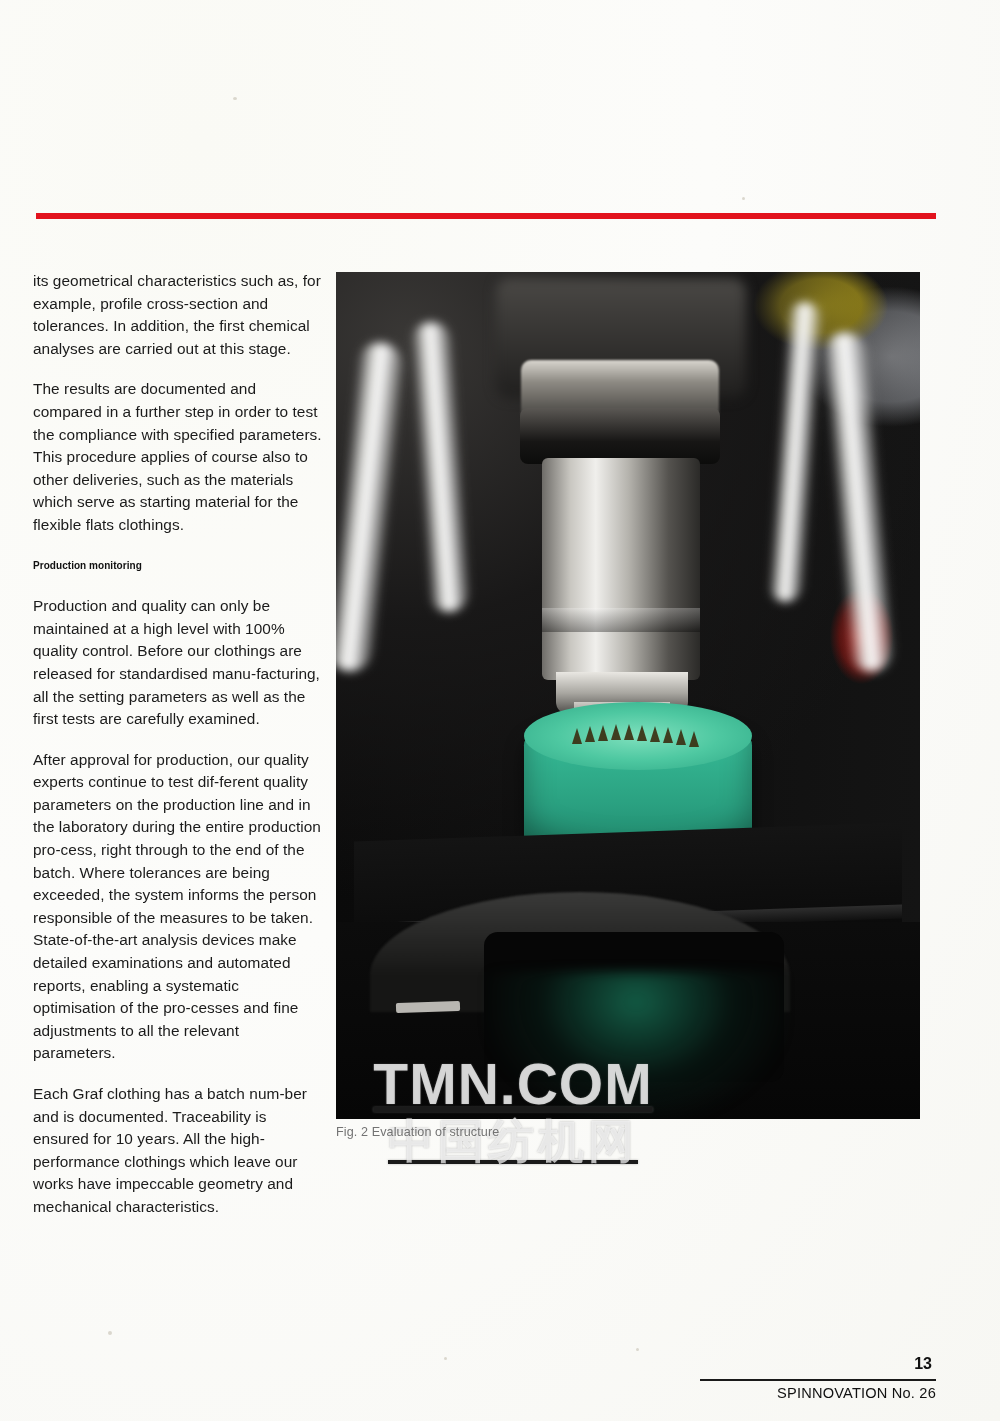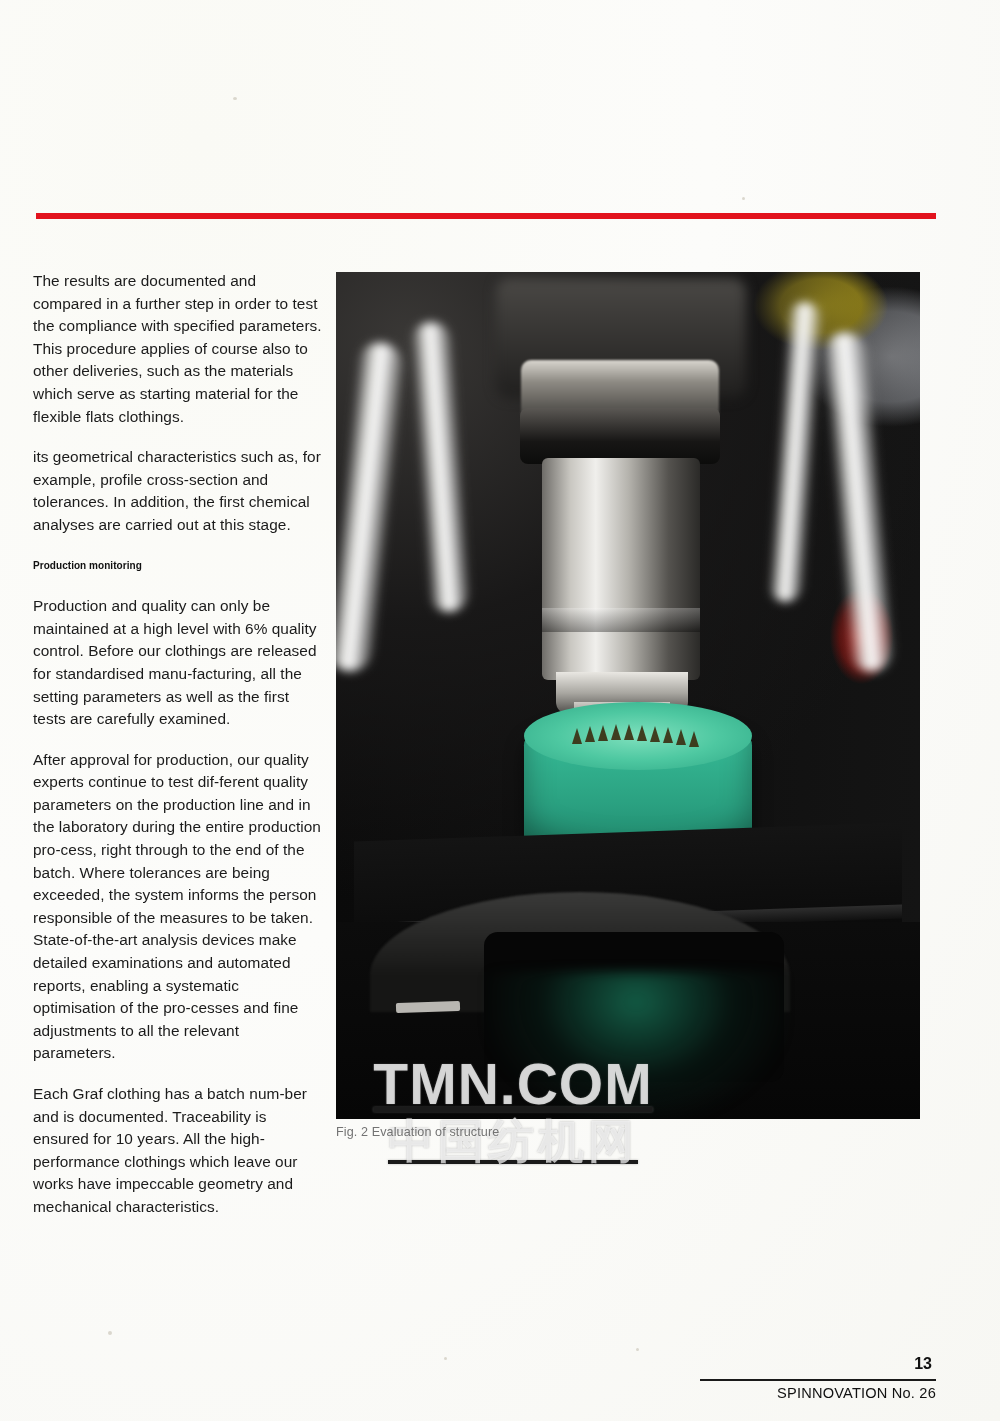--- a/index.html
+++ b/index.html
@@ -318,24 +318,24 @@
 
   <div class="speck" style="left:233px; top:97px; width:4px; height:3px;"></div>
   <div class="speck" style="left:742px; top:197px; width:3px; height:3px;"></div>
   <div class="speck" style="left:108px; top:1331px; width:4px; height:4px;"></div>
   <div class="speck" style="left:444px; top:1357px; width:3px; height:3px;"></div>
   <div class="speck" style="left:636px; top:1348px; width:3px; height:3px;"></div>
 
   <div class="top-rule"></div>
 
   <div class="text-column">
+    <p>its geometrical characteristics such as, for example, profile cross-section and tolerances. In addition, the first chemical analyses are carried out at this stage.</p>
     <p>The results are documented and compared in a further step in order to test the compliance with specified parameters. This procedure applies of course also to other deliveries, such as the materials which serve as starting material for the flexible flats clothings.</p>
-    <p>its geometrical characteristics such as, for example, profile cross-section and tolerances. In addition, the first chemical analyses are carried out at this stage.</p>
     <p class="subhead">Production monitoring</p>
-    <p>Production and quality can only be maintained at a high level with 6% quality control. Before our clothings are released for standardised manu-facturing, all the setting parameters as well as the first tests are carefully examined.</p>
+    <p>Production and quality can only be maintained at a high level with 100% quality control. Before our clothings are released for standardised manu-facturing, all the setting parameters as well as the first tests are carefully examined.</p>
     <p>After approval for production, our quality experts continue to test dif-ferent quality parameters on the production line and in the laboratory during the entire production pro-cess, right through to the end of the batch. Where tolerances are being exceeded, the system informs the person responsible of the measures to be taken. State-of-the-art analysis devices make detailed examinations and automated reports, enabling a systematic optimisation of the pro-cesses and fine adjustments to all the relevant parameters.</p>
     <p>Each Graf clothing has a batch num-ber and is documented. Traceability is ensured for 10 years. All the high-performance clothings which leave our works have impeccable geometry and mechanical characteristics.</p>
   </div>
 
   <div class="figure">
     <div class="photo"></div>
     <div class="tube tube-left"></div>
     <div class="tube tube-left2"></div>
     <div class="tube tube-right"></div>
     <div class="tube tube-right2"></div>

